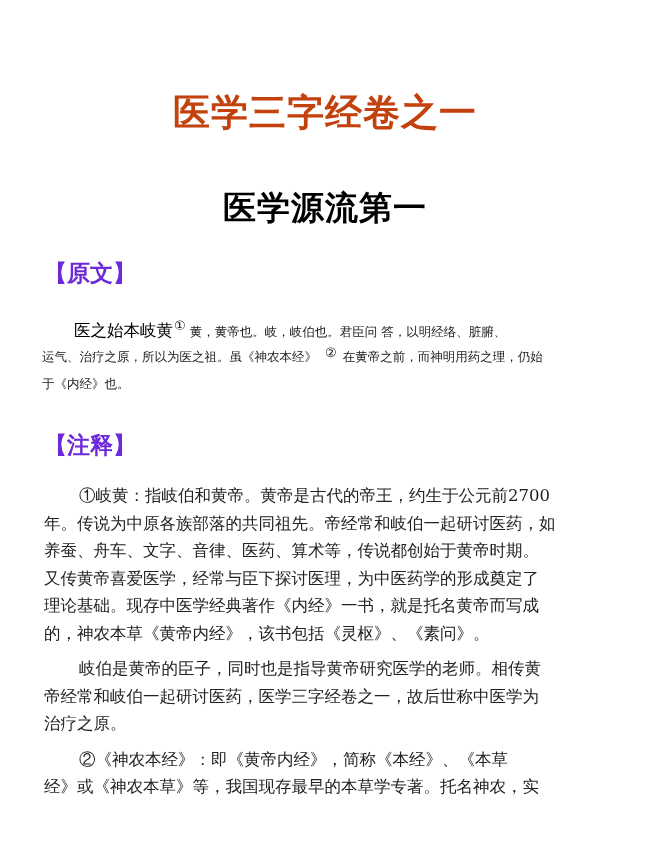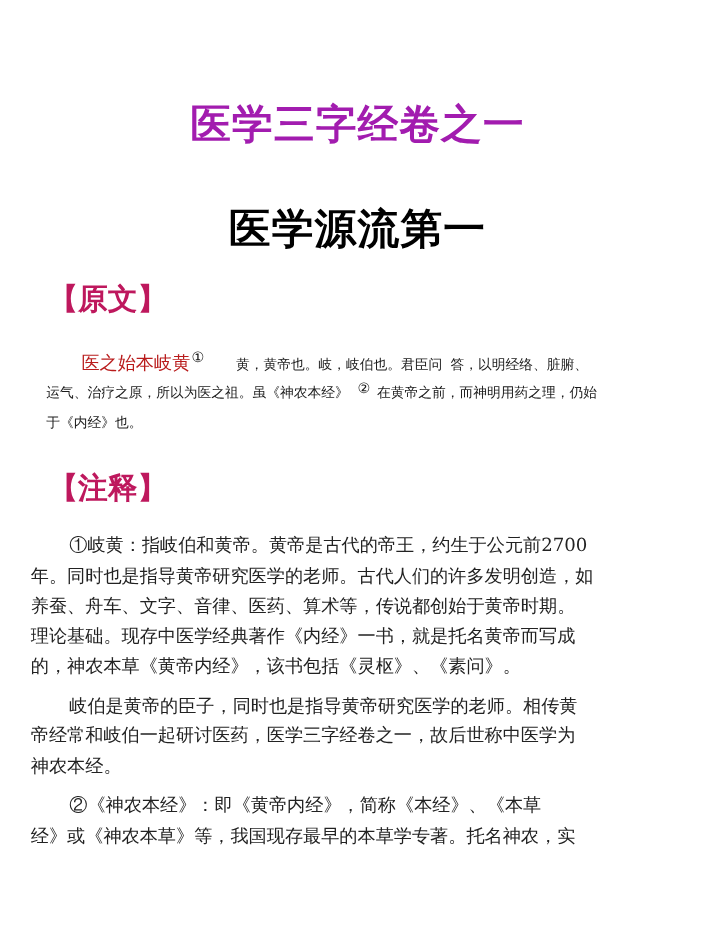--- a/index.html
+++ b/index.html
@@ -23,92 +23,92 @@
     }
     .title-main {
       position: absolute;
       left: 0; right: 0;
       top: 88px;
       text-align: center;
       font-family: "DejaVu Sans", sans-serif;
       font-weight: bold;
       font-size: 37px;
       letter-spacing: 1px;
-      color: #a21caf;
+      color: #c2410c;
       line-height: 50px;
     }
     .title-sub {
       position: absolute;
       left: 0; right: 0;
       top: 188px;
       text-align: center;
       font-family: "DejaVu Sans", sans-serif;
       font-weight: bold;
-      font-size: 38px;
+      font-size: 33px;
       color: #000;
       line-height: 40px;
       letter-spacing: 1px;
     }
     .section-head {
       position: absolute;
       left: 44px;
       font-family: "DejaVu Sans", sans-serif;
       font-weight: bold;
-      font-size: 27px;
-      color: #be185d;
+      font-size: 23px;
+      color: #6d28d9;
       line-height: 30px;
     }
     .sec-orig { top: 258px; }
     .sec-notes { top: 430px; }
 
     .orig-block {
       position: absolute;
       left: 42px;
       width: 560px;
       top: 312px;
       font-family: "DejaVu Sans", sans-serif;
       color: #111;
     }
     .orig-line1 {
       height: 28px;
       line-height: 28px;
       white-space: nowrap;
     }
     .verse {
       font-size: 16.5px;
-      color: #b91c1c;
+      color: #000000;
     }
     .verse-a { margin-left: 32px; }
     .verse-b { }
     .supnum {
       font-size: 13px;
       vertical-align: 6px;
       margin-left: 1px;
     }
     .commentary {
       font-size: 12.5px;
       color: #1a1a1a;
     }
-    .c1 { margin-left: 29px; font-family: Liberation Mono, monospace; }
+    .c1 { margin-left: 4px; }
     .orig-line {
       font-size: 12.5px;
       line-height: 27px;
       white-space: nowrap;
       color: #1a1a1a;
       font-family: Liberation Mono, monospace;
     }
     .supnum2 {
       font-size: 13px;
       vertical-align: 4px;
       margin: 0 6px 0 8px;
     }
 
     .notes {
       position: absolute;
-      left: 28px;
+      left: 44px;
       width: 560px;
       top: 482px;
       font-family: "DejaVu Serif", serif;
       font-size: 16.5px;
       color: #222;
     }
     .note-line {
       height: 27.5px;
       line-height: 27.5px;
       white-space: nowrap;
@@ -136,30 +136,31 @@
     <div class="orig-line">
       <span>于《内经》也。</span>
     </div>
   </div>
 
   <div class="section-head sec-notes">【注释】</div>
 
   <div class="notes">
     <div>
       <div class="note-line indent">①岐黄：指岐伯和黄帝。黄帝是古代的帝王，约生于公元前2700</div>
-      <div class="note-line">年。同时也是指导黄帝研究医学的老师。古代人们的许多发明创造，如</div>
+      <div class="note-line">年。传说为中原各族部落的共同祖先。帝经常和岐伯一起研讨医药，如</div>
       <div class="note-line">养蚕、舟车、文字、音律、医药、算术等，传说都创始于黄帝时期。</div>
+      <div class="note-line">又传黄帝喜爱医学，经常与臣下探讨医理，为中医药学的形成奠定了</div>
       <div class="note-line">理论基础。现存中医学经典著作《内经》一书，就是托名黄帝而写成</div>
       <div class="note-line">的，神农本草《黄帝内经》，该书包括《灵枢》、《素问》。</div>
     </div>
     <div class="para-gap"></div>
     <div>
       <div class="note-line indent">岐伯是黄帝的臣子，同时也是指导黄帝研究医学的老师。相传黄</div>
       <div class="note-line">帝经常和岐伯一起研讨医药，医学三字经卷之一，故后世称中医学为</div>
-      <div class="note-line">神农本经。</div>
+      <div class="note-line">治疗之原。</div>
     </div>
     <div class="para-gap"></div>
     <div>
       <div class="note-line indent">②《神农本经》：即《黄帝内经》，简称《本经》、《本草</div>
       <div class="note-line">经》或《神农本草》等，我国现存最早的本草学专著。托名神农，实</div>
     </div>
   </div>
 
 </div>
 

